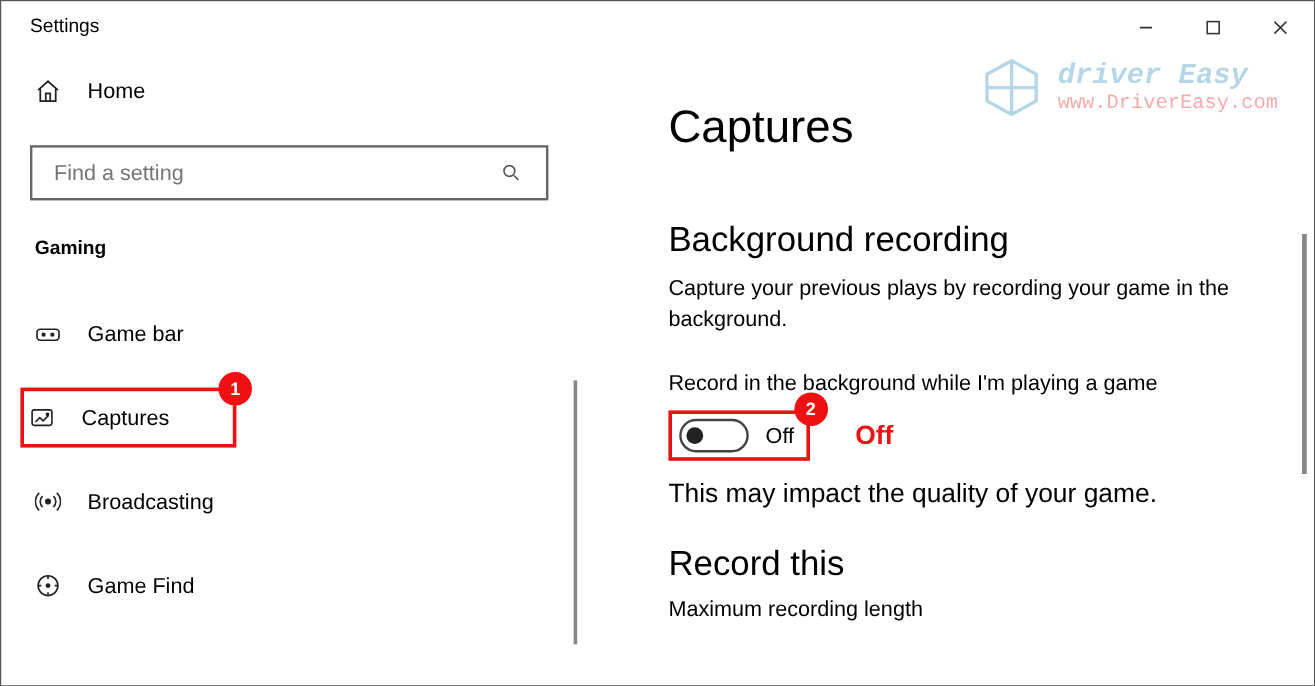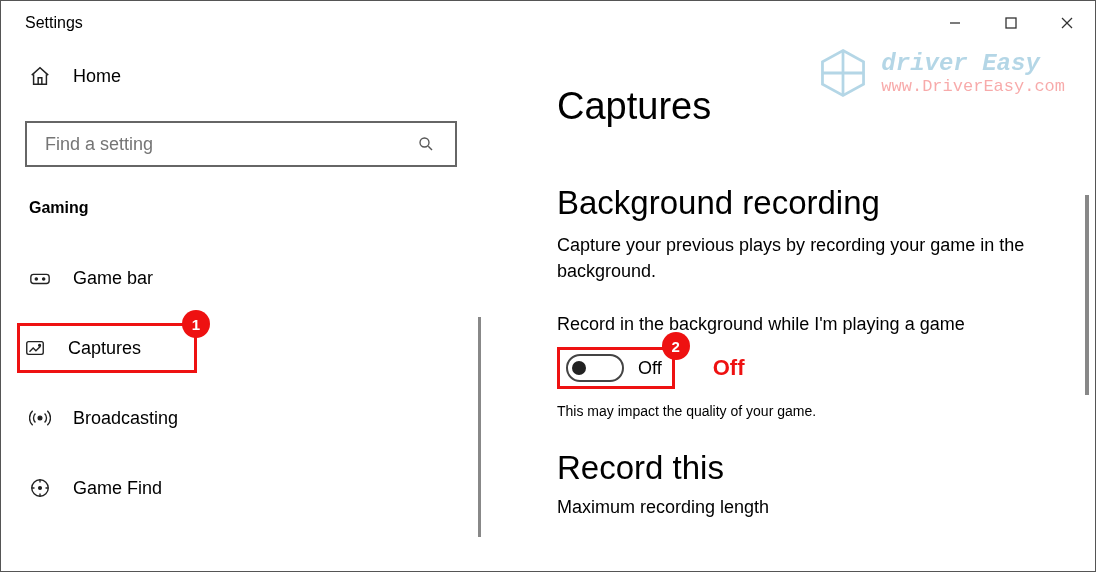--- a/index.html
+++ b/index.html
@@ -124,21 +124,21 @@
     padding: 40px 30px 0 34px;
     color: #000;
     position: relative;
   }
   .page-title {
     font-size: 38px;
     font-weight: 500;
     margin-bottom: 56px;
   }
   .section-title {
-    font-size: 33px;
+    font-size: 29px;
     font-weight: 400;
     margin-bottom: 10px;
   }
   .section-desc {
     font-size: 18px;
     line-height: 1.45;
     margin-bottom: 30px;
     color: #000;
   }
   .toggle-label {
@@ -182,21 +182,21 @@
     border-radius: 50%;
   }
   .toggle-state { font-size: 18px; }
   .annot-off {
     color: #e11;
     font-size: 22px;
     font-weight: 700;
     margin-left: 24px;
   }
   .toggle-note {
-    font-size: 14px;
+    font-size: 22px;
     margin-bottom: 30px;
   }
   .main-scroll {
     position: absolute;
     right: 6px;
     top: 150px;
     width: 4px;
     height: 200px;
     background: #888;
   }

